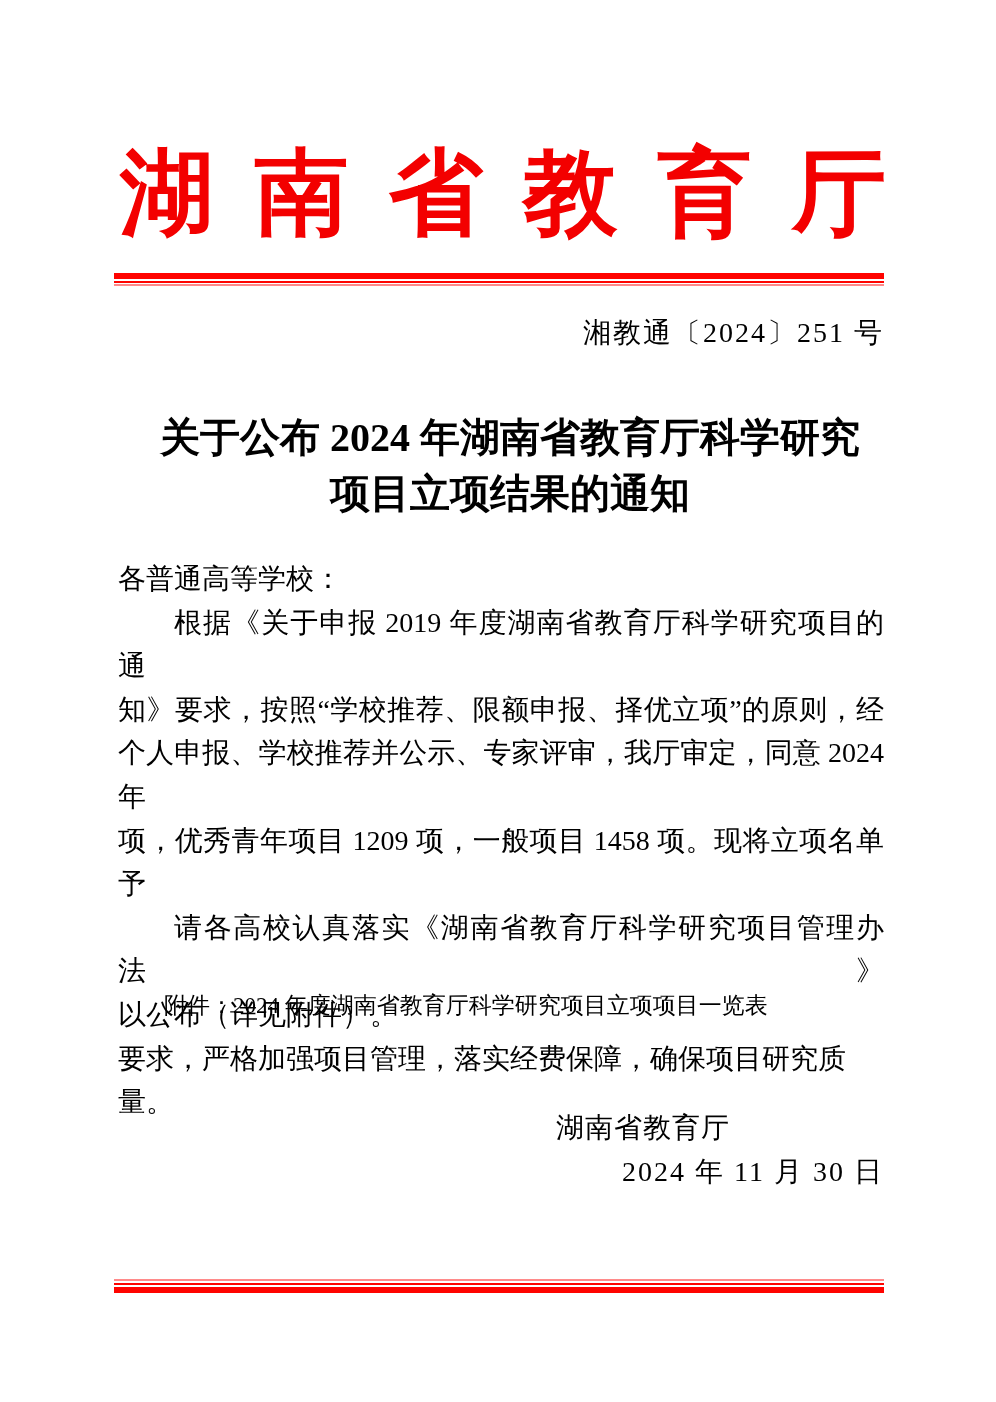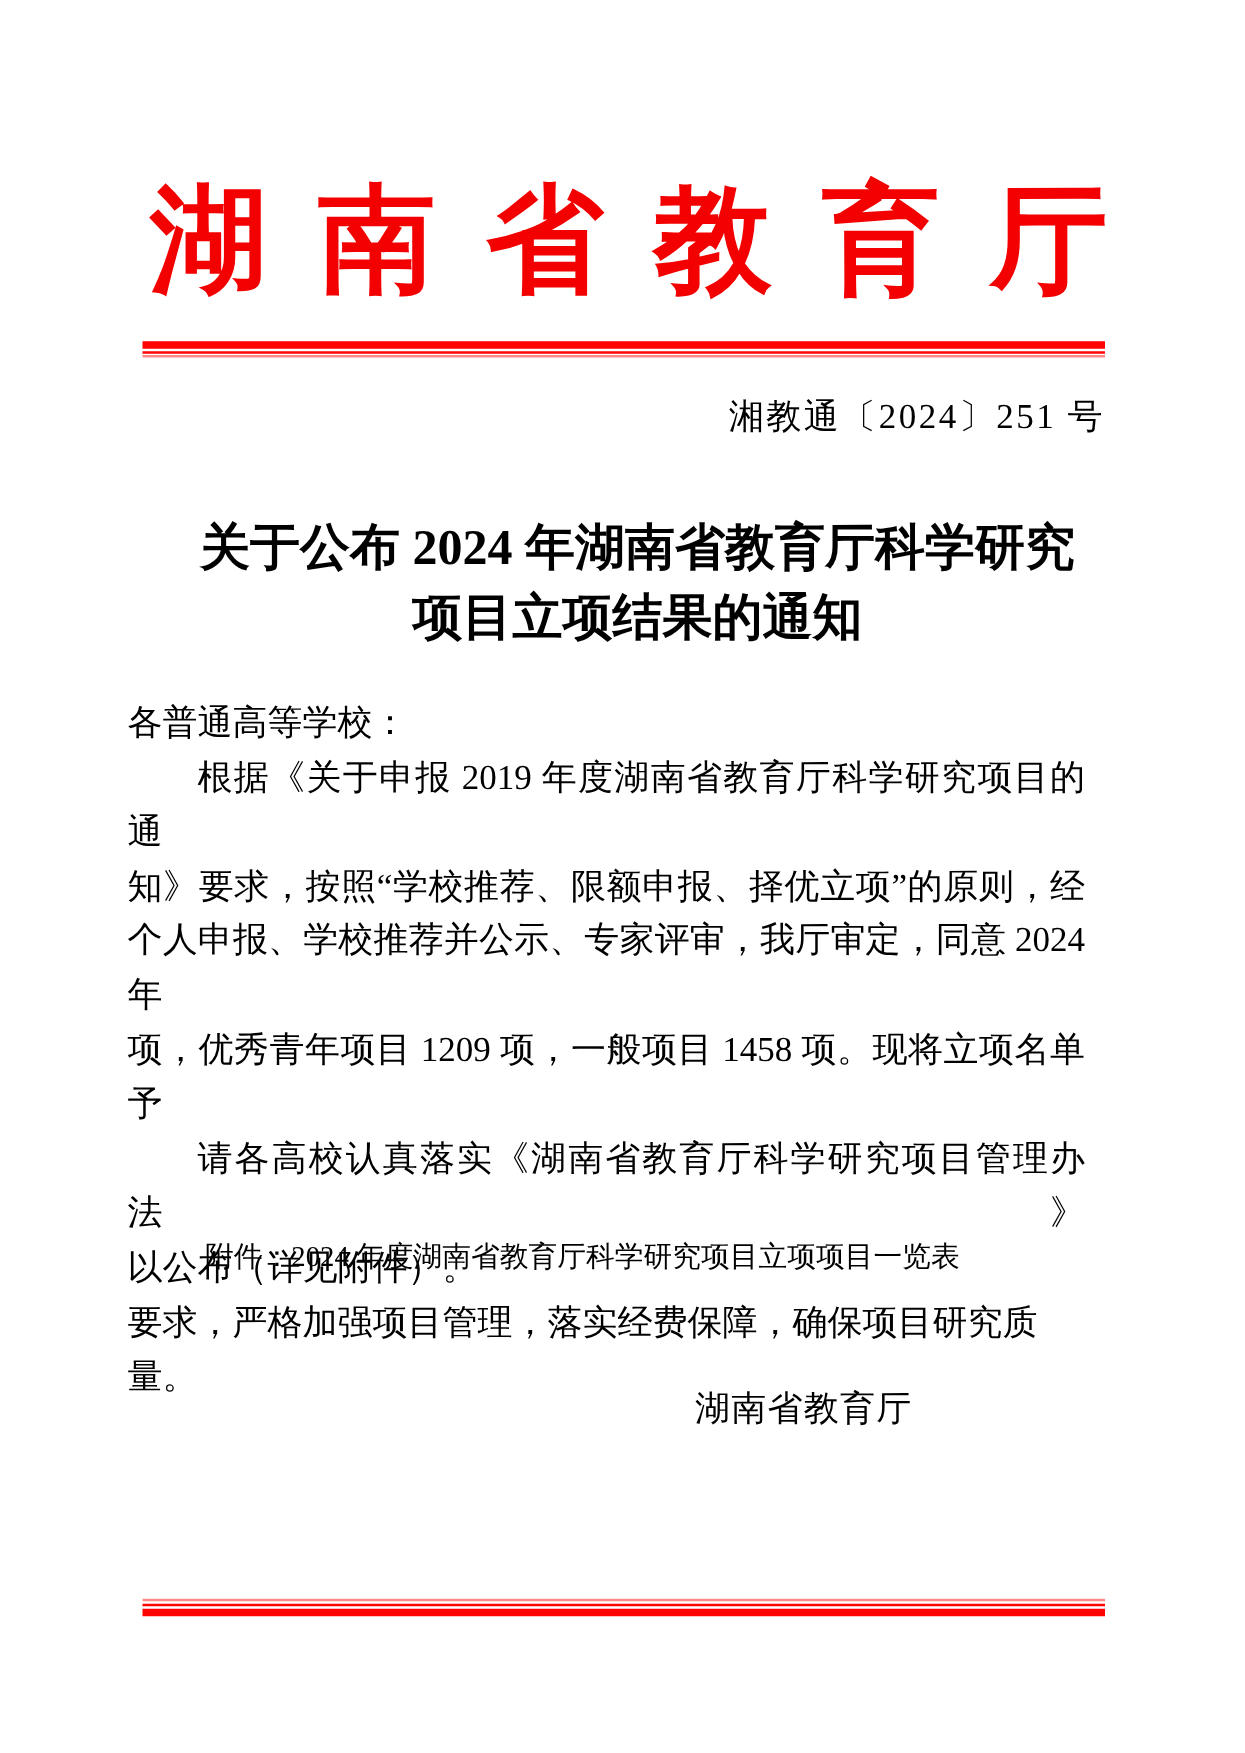--- a/index.html
+++ b/index.html
@@ -61,21 +61,21 @@
     text-align: center;
     font-size: 40px;
     font-weight: bold;
     line-height: 56px;
   }
 
   
   .body-lines {
     position: absolute;
     top: 557px;
-    left: 102px;
+    left: 118px;
     width: 766px;
     font-size: 28px;
     line-height: 43.6px;
   }
   .body-line { text-align: justify; text-align-last: justify; }
   .body-line.no-just { text-align: left; text-align-last: left; }
   .body-line.indent { text-indent: 2em; }
 
   
   .attachment {
@@ -150,20 +150,21 @@
       <div class="body-line no-just">以公布（详见附件）。</div>
       <div class="body-line no-just">要求，严格加强项目管理，落实经费保障，确保项目研究质量。</div>
     </div>
 
   <div class="attachment">
     <div class="att-line1">附件：2024 年度湖南省教育厅科学研究项目立项项目一览表</div>
   </div>
 
   <div class="signature">
     <div class="sig-org">湖南省教育厅</div>
+    <div class="sig-date">2024 年 11 月 30 日</div>
   </div>
 
 
   <div class="divider divider-bottom">
     <div class="bar-thin"></div>
     <div class="sp2"></div>
     <div class="bar-mid"></div>
     <div class="sp2"></div>
     <div class="bar-thick"></div>
   </div>

